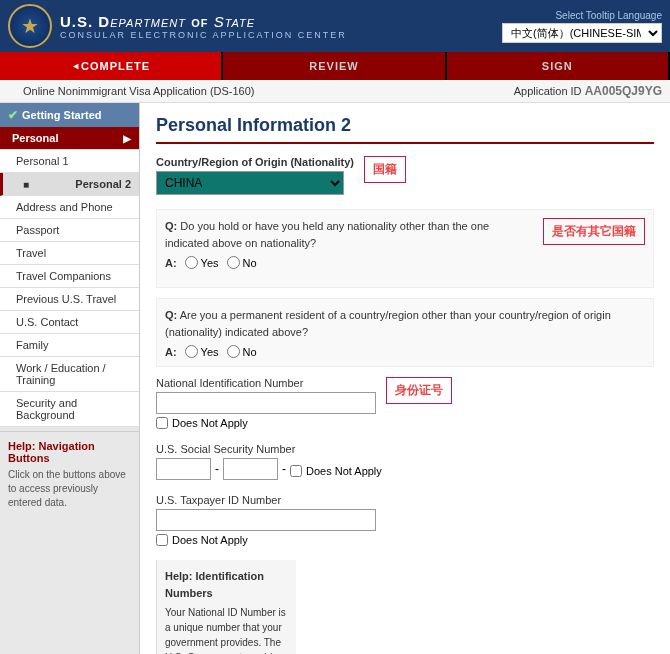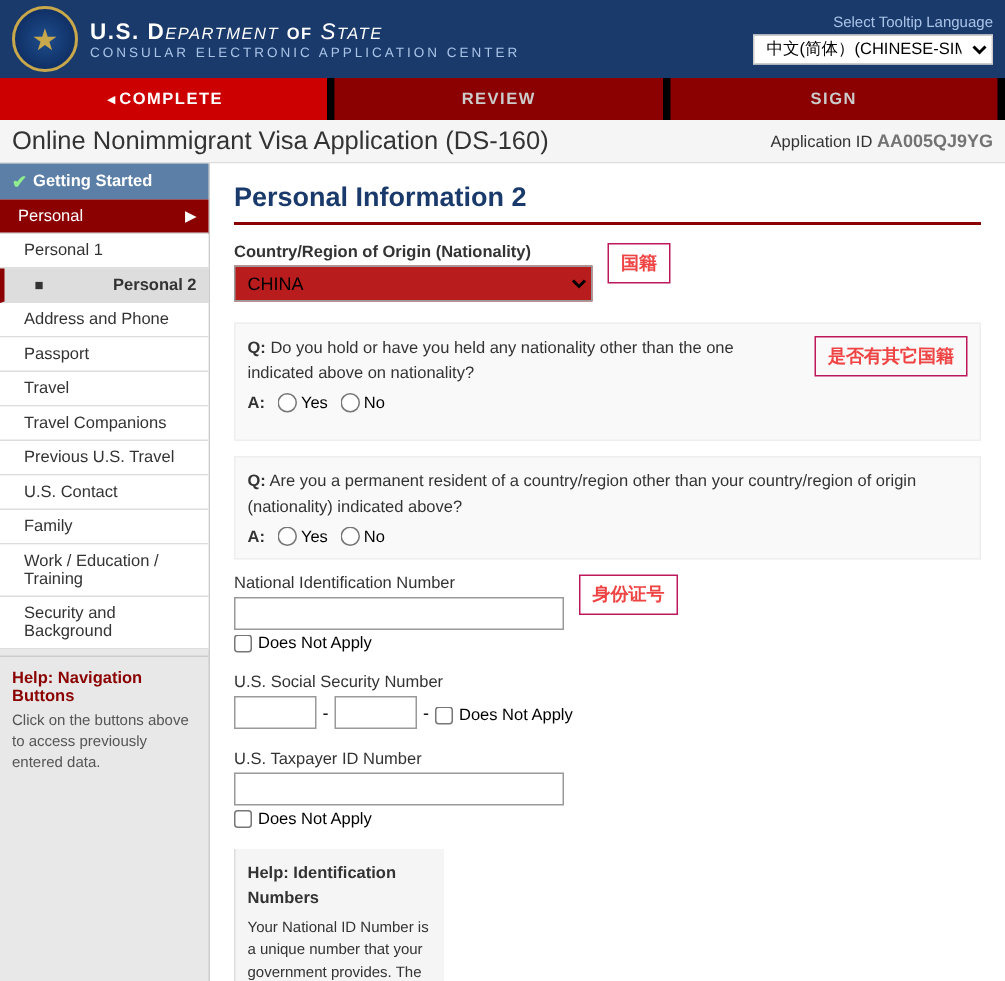--- a/index.html
+++ b/index.html
@@ -12,59 +12,59 @@
     .header-text { color: white; }
     .header-text h1 { font-size: 15px; font-weight: bold; letter-spacing: 1px; font-variant: small-caps; }
     .header-text h1 em { font-style: italic; font-weight: normal; }
     .header-text p { font-size: 9px; letter-spacing: 2px; color: #aac4e8; }
     .header-right { text-align: right; }
     .tooltip-label { color: #aac4e8; font-size: 10px; display: block; margin-bottom: 2px; }
     .lang-select { background: #fff; border: 1px solid #ccc; font-size: 11px; padding: 2px 4px; width: 160px; }
 
     
     .nav-tabs { display: flex; background: #8b0000; height: 28px; }
-    .nav-tab { flex: 1; display: flex; align-items: center; justify-content: center; color: #ccc; font-size: 11px; font-weight: bold; letter-spacing: 1px; border-right: 5px solid #000000; cursor: pointer; }
+    .nav-tab { flex: 1; display: flex; align-items: center; justify-content: center; color: #ccc; font-size: 11px; font-weight: bold; letter-spacing: 1px; border-right: 2px solid #000000; cursor: pointer; }
     .nav-tab.active { background: #cc0000; color: white; }
     .nav-tab.active::before { content: '◄ '; font-size: 9px; }
 
     
     .breadcrumb { background: #f5f5f5; border-bottom: 1px solid #ddd; padding: 4px 8px; display: flex; justify-content: space-between; align-items: center; }
-    .breadcrumb-text { font-size: 17px; color: #333; }
+    .breadcrumb-text { font-size: 11px; color: #333; margin-left: 15px; }
     .app-id { font-size: 11px; color: #333; }
     .app-id strong { color: #737373; font-size: 12px; }
 
     
     .main { display: flex; min-height: 540px; }
 
     
     .sidebar { width: 140px; background: #e8e8e8; border-right: 1px solid #ccc; flex-shrink: 0; padding-top: 0; }
     .sidebar-section { background: #5b7fa6; color: white; padding: 5px 8px; font-size: 11px; font-weight: bold; display: flex; align-items: center; gap: 4px; }
     .sidebar-section .checkmark { color: #90ee90; font-size: 12px; }
     .sidebar-item { padding: 5px 8px 5px 12px; font-size: 11px; color: #333; cursor: pointer; border-bottom: 1px solid #ddd; display: flex; align-items: center; justify-content: space-between; }
-    .sidebar-item.active { background: #8b0000; color: white; font-weight: normal; }
+    .sidebar-item.active { background: #8b0000; color: white; font-weight: bold; }
     .sidebar-item.active .arrow { color: white; }
     .sidebar-item.sub { padding-left: 16px; background: #fff; }
     .sidebar-item.sub2 { padding-left: 20px; background: #f0f0f0; border-left: 3px solid #8b0000; }
     .sidebar-item.sub2.current { background: #ddd; font-weight: bold; color: #333; }
     .sidebar-item .bullet { margin-right: 4px; color: #333; font-size: 10px; }
     .sidebar-item .arrow { font-size: 10px; color: #666; }
     .sidebar-help { padding: 8px; font-size: 11px; color: #333; border-top: 1px solid #ccc; margin-top: 4px; }
     .sidebar-help-title { font-weight: bold; color: #8b0000; margin-bottom: 4px; }
     .sidebar-help-text { font-size: 10px; color: #555; line-height: 1.4; }
 
     
     .content { flex: 1; padding: 12px 16px; background: #fff; }
     .page-title { font-size: 18px; color: #1a3a6b; font-weight: bold; margin-bottom: 12px; border-bottom: 2px solid #8b0000; padding-bottom: 6px; }
 
     
     .form-section { margin-bottom: 14px; }
     .field-row { display: flex; align-items: flex-start; gap: 10px; margin-bottom: 10px; }
     .field-label { font-size: 11px; color: #333; margin-bottom: 3px; font-weight: bold; }
     .field-label-normal { font-size: 11px; color: #333; margin-bottom: 3px; }
-    .form-select { width: 239px; border: 1px solid #999; padding: 3px 4px; font-size: 12px; background: #b91c1c; }
+    .form-select { width: 188px; border: 1px solid #999; padding: 3px 4px; font-size: 12px; background: #0f766e; }
     .form-input { width: 220px; border: 1px solid #999; padding: 3px 4px; font-size: 12px; height: 22px; }
     .form-input-small { width: 55px; border: 1px solid #999; padding: 3px 4px; font-size: 12px; height: 22px; }
 
     .tooltip-badge { border: 1px solid #be185d; color: #ef4444; font-size: 12px; font-weight: bold; padding: 4px 8px; cursor: pointer; white-space: nowrap; }
 
     .question-block { margin-bottom: 10px; background: #f9f9f9; padding: 8px; border: 1px solid #eee; }
     .question-text { font-size: 11px; color: #333; line-height: 1.5; }
     .question-q { font-weight: bold; color: #333; }
     .answer-row { display: flex; align-items: center; gap: 8px; margin-top: 5px; }
     .answer-label { font-weight: bold; color: #333; font-size: 11px; }

